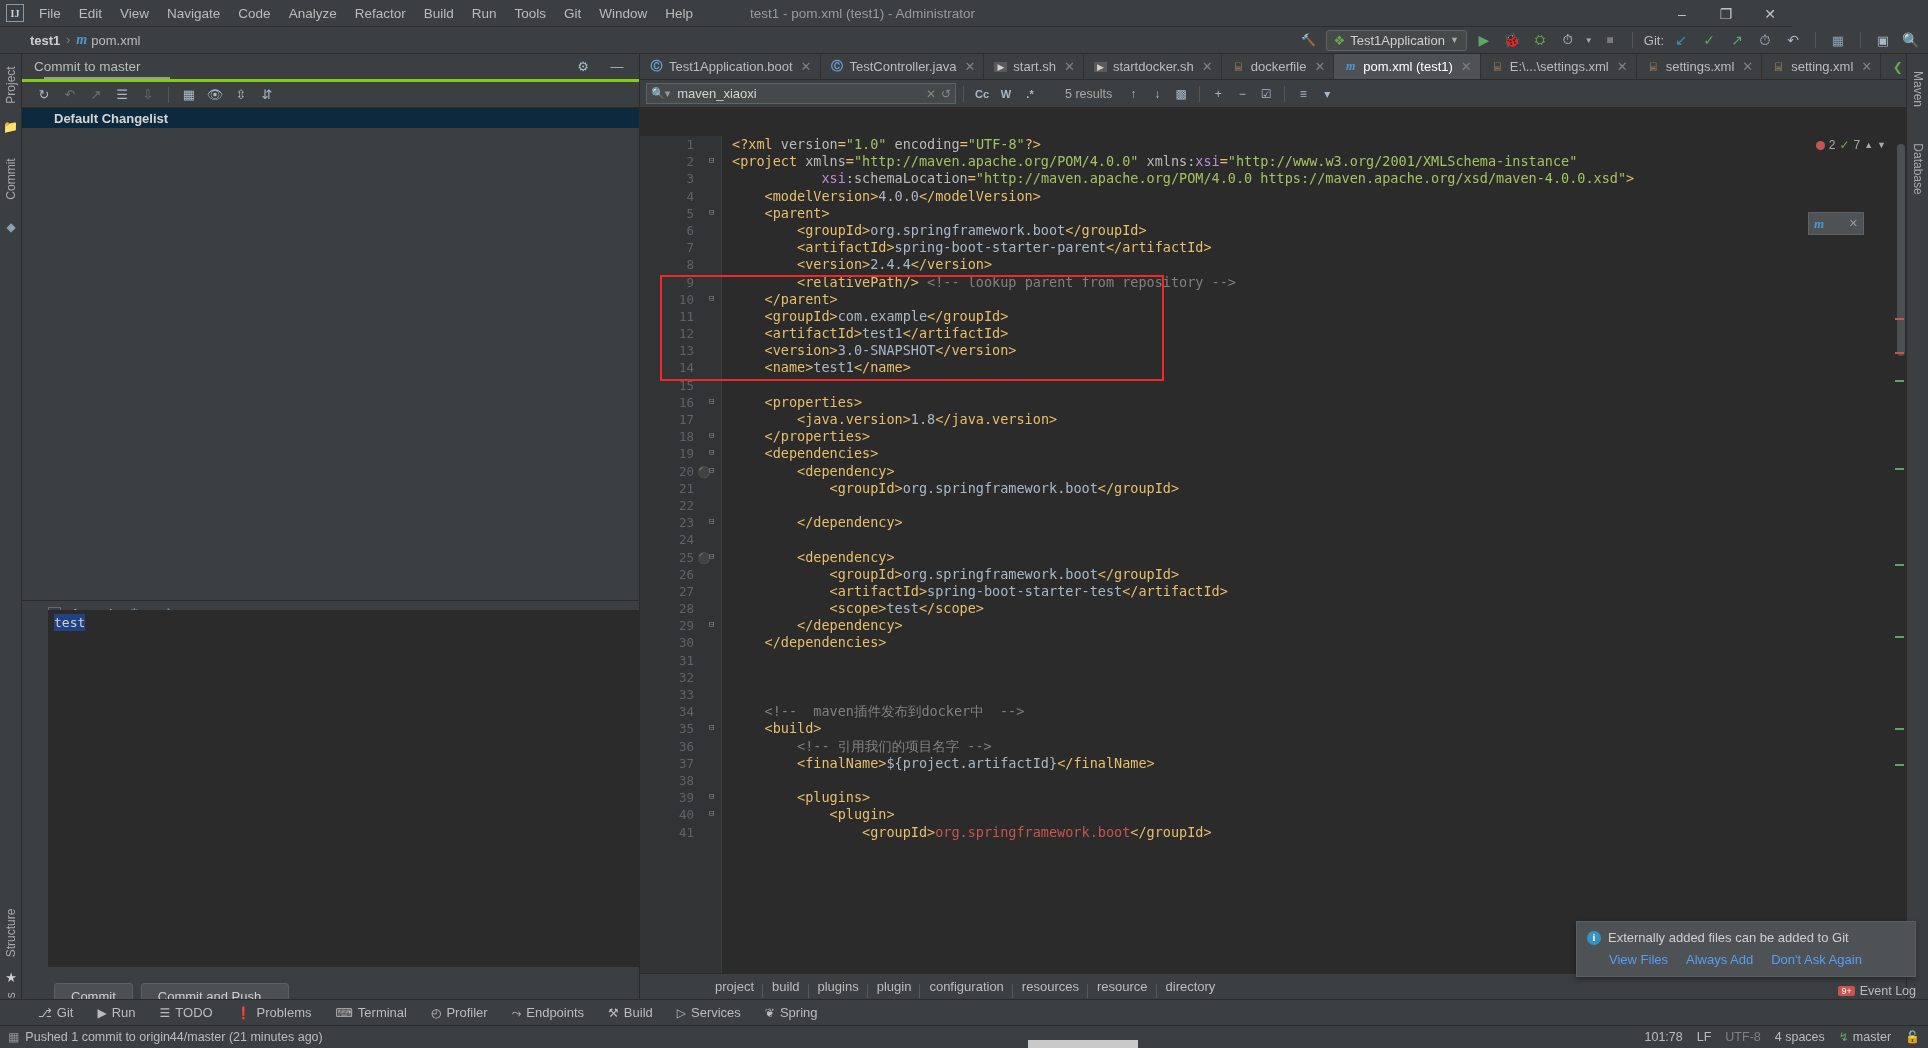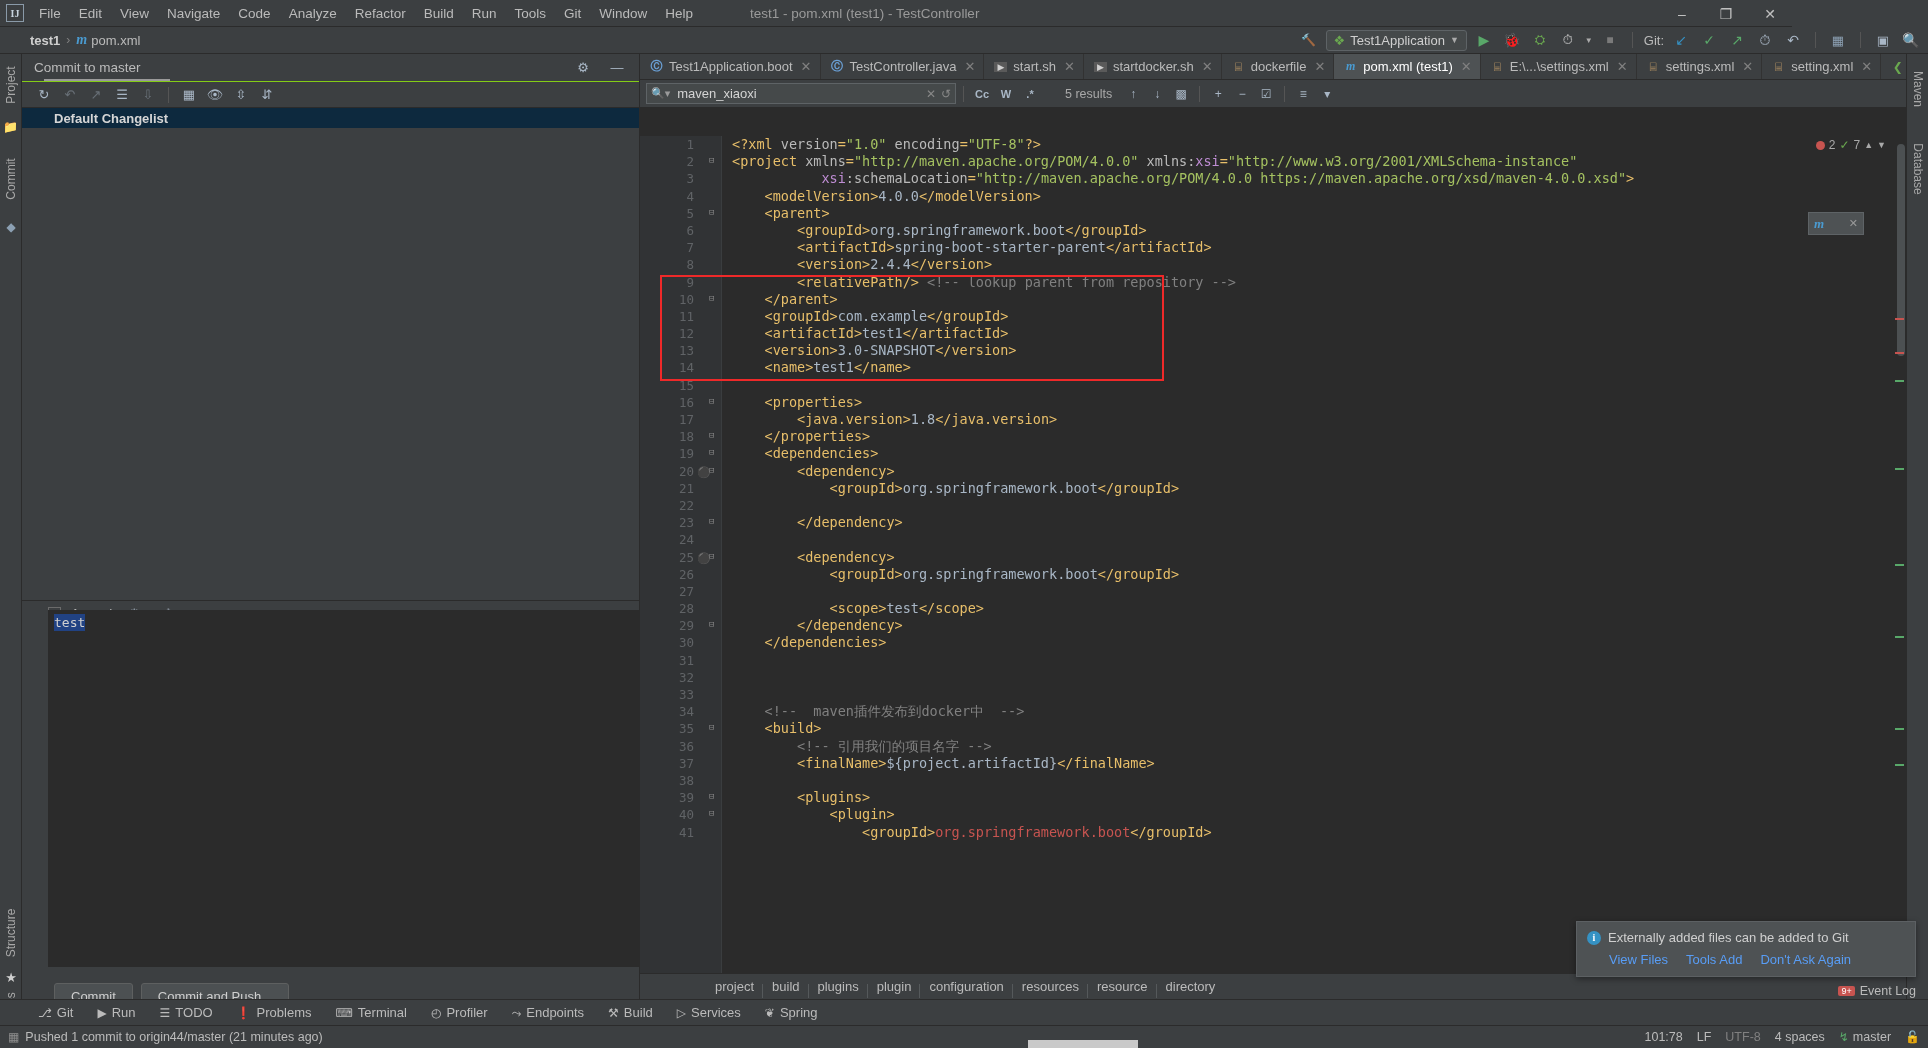--- a/index.html
+++ b/index.html
@@ -73,21 +73,21 @@
     background: #3c3f41; border-left: 1px solid #2b2b2b;
   }
 
   
   .commit-panel {
     position: absolute; left: 22px; top: 54px; width: 618px; height: 971px;
     background: #3c3f41; border-right: 1px solid #2b2b2b;
   }
   .commit-header {
     height: 28px; display: flex; align-items: center; position: relative;
-    border-bottom: 1px solid #84cc16;
+    border-bottom: 3px solid #84cc16;
   }
   .commit-tab-label {
     padding: 0 12px; font-size: 13.5px; color: #bbbbbb; line-height: 27px;
   }
   .commit-tab-underline {
     position: absolute; left: 22px; bottom: 0; width: 126px; height: 2px; background: #9a9a9a;
   }
   .commit-header-right { margin-left: auto; display: flex; align-items: center; gap: 10px; padding-right: 10px; }
 
   .commit-toolbar {
@@ -310,21 +310,21 @@
     <div class="menu-item">Navigate</div>
     <div class="menu-item">Code</div>
     <div class="menu-item">Analyze</div>
     <div class="menu-item">Refactor</div>
     <div class="menu-item">Build</div>
     <div class="menu-item">Run</div>
     <div class="menu-item">Tools</div>
     <div class="menu-item">Git</div>
     <div class="menu-item">Window</div>
     <div class="menu-item">Help</div>
-    <div class="win-title">test1 - pom.xml (test1) - TestController</div>
+    <div class="win-title">test1 - pom.xml (test1) - Administrator</div>
     <div class="win-controls">
       <div class="win-btn">–</div>
       <div class="win-btn">❐</div>
       <div class="win-btn close">✕</div>
     </div>
   </div>
 
   <div class="navbar">
     <div style="width:26px"></div>
     <div class="crumb bold">test1</div>
@@ -533,21 +533,21 @@
           <div class="cl"><span class="ln">17</span><span class="ctext">        <span class="tag">&lt;java.version&gt;</span><span class="txt">1.8</span><span class="tag">&lt;/java.version&gt;</span></span></div>
           <div class="cl"><span class="ln">18</span><span class="fold">⊟</span><span class="ctext">    <span class="tag">&lt;/properties&gt;</span></span></div>
           <div class="cl"><span class="ln">19</span><span class="fold">⊟</span><span class="ctext">    <span class="tag">&lt;dependencies&gt;</span></span></div>
           <div class="cl"><span class="ln">20</span><span class="gicon" style="color: rgb(90, 156, 196);">⚫</span><span class="fold">⊟</span><span class="ctext">        <span class="tag">&lt;dependency&gt;</span></span></div>
           <div class="cl"><span class="ln">21</span><span class="ctext">            <span class="tag">&lt;groupId&gt;</span><span class="txt">org.springframework.boot</span><span class="tag">&lt;/groupId&gt;</span></span></div>
           <div class="cl"><span class="ln">22</span></div>
           <div class="cl"><span class="ln">23</span><span class="fold">⊟</span><span class="ctext">        <span class="tag">&lt;/dependency&gt;</span></span></div>
           <div class="cl"><span class="ln">24</span><span class="ctext"></span></div>
           <div class="cl"><span class="ln">25</span><span class="gicon" style="color: rgb(90, 156, 196);">⚫</span><span class="fold">⊟</span><span class="ctext">        <span class="tag">&lt;dependency&gt;</span></span></div>
           <div class="cl"><span class="ln">26</span><span class="ctext">            <span class="tag">&lt;groupId&gt;</span><span class="txt">org.springframework.boot</span><span class="tag">&lt;/groupId&gt;</span></span></div>
-          <div class="cl"><span class="ln">27</span></div>
+          <div class="cl"><span class="ln">27</span><span class="ctext">            <span class="tag">&lt;artifactId&gt;</span><span class="txt">spring-boot-starter-test</span><span class="tag">&lt;/artifactId&gt;</span></span></div>
           <div class="cl"><span class="ln">28</span><span class="ctext">            <span class="tag">&lt;scope&gt;</span><span class="txt">test</span><span class="tag">&lt;/scope&gt;</span></span></div>
           <div class="cl"><span class="ln">29</span><span class="fold">⊟</span><span class="ctext">        <span class="tag">&lt;/dependency&gt;</span></span></div>
           <div class="cl"><span class="ln">30</span><span class="ctext">    <span class="tag">&lt;/dependencies&gt;</span></span></div>
           <div class="cl"><span class="ln">31</span><span class="ctext"></span></div>
           <div class="cl"><span class="ln">32</span><span class="ctext"></span></div>
           <div class="cl"><span class="ln">33</span><span class="ctext"></span></div>
           <div class="cl"><span class="ln">34</span><span class="ctext">    <span class="cmt">&lt;!--  maven插件发布到docker中  --&gt;</span></span></div>
           <div class="cl"><span class="ln">35</span><span class="fold">⊟</span><span class="ctext">    <span class="tag">&lt;build&gt;</span></span></div>
           <div class="cl"><span class="ln">36</span><span class="ctext">        <span class="cmt">&lt;!-- 引用我们的项目名字 --&gt;</span></span></div>
           <div class="cl"><span class="ln">37</span><span class="ctext">        <span class="tag">&lt;finalName&gt;</span><span class="txt">${project.artifactId}</span><span class="tag">&lt;/finalName&gt;</span></span></div>
@@ -597,21 +597,21 @@
       </div>
   </div>
 
   <div class="notif">
     <div class="notif-title">
       <span class="info-i">i</span>
       <span>Externally added files can be added to Git</span>
     </div>
     <div class="notif-actions" id="notif-actions">
         <a href="#">View Files</a>
-        <a href="#">Tools Add</a>
+        <a href="#">Always Add</a>
         <a href="#">Don't Ask Again</a>
       </div>
   </div>
 
   <div class="event-log">
     <span class="badge-red">9+</span>
     <span>Event Log</span>
   </div>
 
   <div class="bottom-tools" id="bottom-tools">

